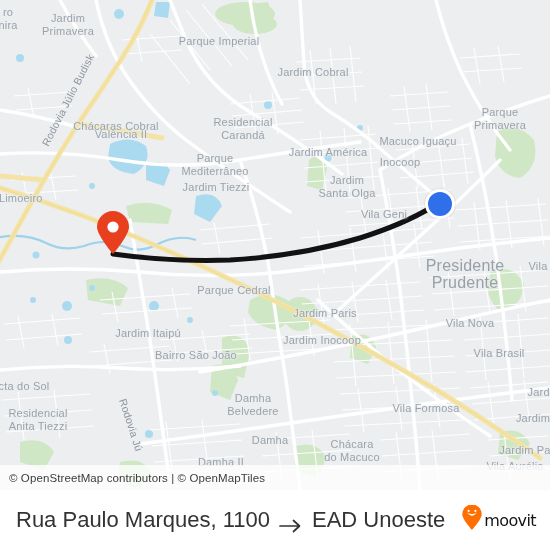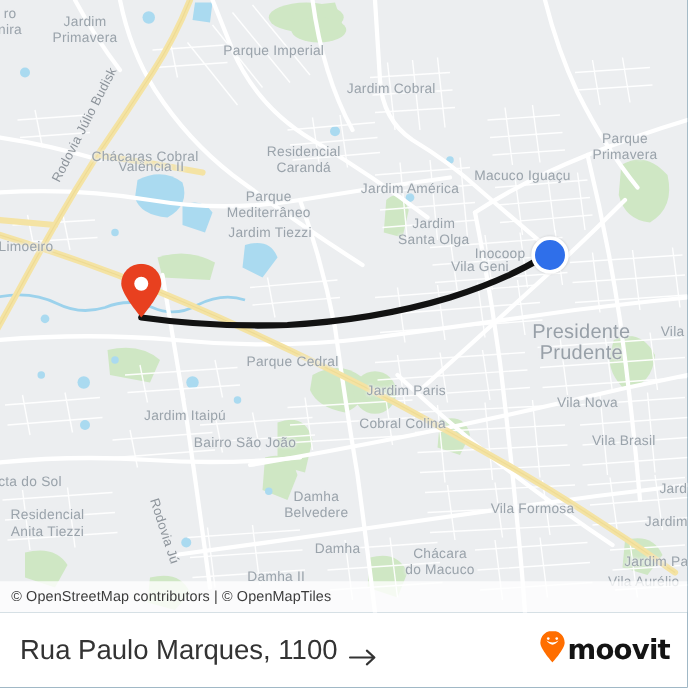--- a/index.html
+++ b/index.html
@@ -1,21 +1,21 @@
 <!DOCTYPE html>
 <html><head>
 <meta charset="utf-8">
 <style>
   html,body{margin:0;padding:0;}
   body{
     width:550px;height:550px;overflow:hidden;
     font-family:"Liberation Sans","DejaVu Sans",sans-serif;
     background:#ffffff;
   }
-  #app{position:relative;width:550px;height:550px;overflow:hidden;background:#0c4a6e;}
+  #app{position:relative;width:550px;height:550px;overflow:hidden;background:#22c55e;}
 
   
   .map{position:absolute;left:0;top:0;width:550px;height:490px;overflow:hidden;background:#eceef0;}
   .map-svg{position:absolute;left:0;top:0;width:550px;height:490px;}
 
   
   .lbl{
     position:absolute;
     color:#9aa3ab;
     font-size:11px;
@@ -67,21 +67,21 @@
     display:flex;align-items:center;
     padding:0 14px 0 16px;box-sizing:border-box;
   }
   .route-text{
     display:flex;align-items:center;gap:9px;
     font-size:22px;color:#333333;white-space:nowrap;
   }
   .arrow-ico{display:inline-block;width:24px;height:14px;}
   .brand{margin-left:auto;display:flex;align-items:center;gap:1px;}
   .brand-word{
-    font-size:22px;font-weight:bold;color:#141414;letter-spacing:-0.6px;
+    font-size:16px;font-weight:normal;color:#141414;letter-spacing:-0.6px;
     font-family:"DejaVu Sans","Liberation Sans",sans-serif;
   }
 </style>
 </head>
 <body>
 
 <div id="app">
 
   <div class="map">
 
@@ -212,34 +212,34 @@
         <div class="lbl" style="left: 121px; top: 94px; margin-top: 40px;">Valência II</div>
         <div class="lbl" style="left: 500px; top: 118px;">Parque
 Primavera</div>
         <div class="lbl" style="left: 243px; top: 128px;">Residencial
 Carandá</div>
         <div class="lbl" style="left: 116px; top: 126px;">Chácaras Cobral</div>
         <div class="lbl" style="left: 418px; top: 141px;">Macuco Iguaçu</div>
         <div class="lbl" style="left: 328px; top: 152px;">Jardim América</div>
         <div class="lbl" style="left: 215px; top: 164px;">Parque
 Mediterrâneo</div>
-        <div class="lbl" style="left: 400px; top: 162px; margin-top: 42px;">Inocoop</div>
+        <div class="lbl" style="left: 400px; top: 162px;">Inocoop</div>
         <div class="lbl" style="left: 347px; top: 186px;">Jardim
 Santa Olga</div>
         <div class="lbl" style="left: 216px; top: 187px;">Jardim Tiezzi</div>
         <div class="lbl" style="left: 16px; top: 198px;">o Limoeiro</div>
         <div class="lbl" style="left: 384px; top: 214px;">Vila Geni</div>
         <div class="lbl city" style="left: 465px; top: 274px;">Presidente
 Prudente</div>
         <div class="lbl" style="left: 538px; top: 266px;">Vila</div>
         <div class="lbl" style="left: 234px; top: 290px;">Parque Cedral</div>
         <div class="lbl" style="left: 325px; top: 313px;">Jardim Paris</div>
         <div class="lbl" style="left: 148px; top: 333px;">Jardim Itaipú</div>
         <div class="lbl" style="left: 470px; top: 323px;">Vila Nova</div>
-        <div class="lbl" style="left: 322px; top: 340px;">Cobral Colina</div>
+        <div class="lbl" style="left: 322px; top: 340px;">Jardim Inocoop</div>
         <div class="lbl" style="left: 196px; top: 355px;">Bairro São João</div>
         <div class="lbl" style="left: 499px; top: 353px;">Vila Brasil</div>
         <div class="lbl" style="left: 24px; top: 386px;">cta do Sol</div>
         <div class="lbl" style="left: 253px; top: 404px;">Damha
 Belvedere</div>
         <div class="lbl" style="left: 426px; top: 408px;">Vila Formosa</div>
         <div class="lbl" style="left: 540px; top: 392px;">Jardi</div>
         <div class="lbl" style="left: 38px; top: 419px;">Residencial
 Anita Tiezzi</div>
         <div class="lbl" style="left: 533px; top: 418px;">Jardim</div>
@@ -270,20 +270,21 @@
   </div>
 
   <div class="footer">
     <div class="route-text">
       <span>Rua Paulo Marques, 1100</span>
       <span class="arrow-ico">
         <svg viewBox="0 0 24 14" width="24" height="14">
           <path d="M1 7 H20 M14.5 1.5 L20.5 7 L14.5 12.5" fill="none" stroke="#333333" stroke-width="1.7" stroke-linecap="round" stroke-linejoin="round"></path>
         </svg>
       </span>
+      <span>EAD Unoeste</span>
     </div>
 
     <div class="brand">
       <span>
         <svg viewBox="0 0 26 30" width="22" height="26">
           <path d="M13 29 C13 29 24.5 16.5 24.5 10.5 A11.5 11.5 0 1 0 1.5 10.5 C1.5 16.5 13 29 13 29 Z" fill="#ff6e00"></path>
           <path d="M7.2 8.4 Q13 16.2 18.8 8.4 Q13 12 7.2 8.4 Z" fill="#ffffff"></path>
           <circle cx="9" cy="6.6" r="1.25" fill="#ffffff"></circle>
           <circle cx="17" cy="6.6" r="1.25" fill="#ffffff"></circle>
         </svg>

